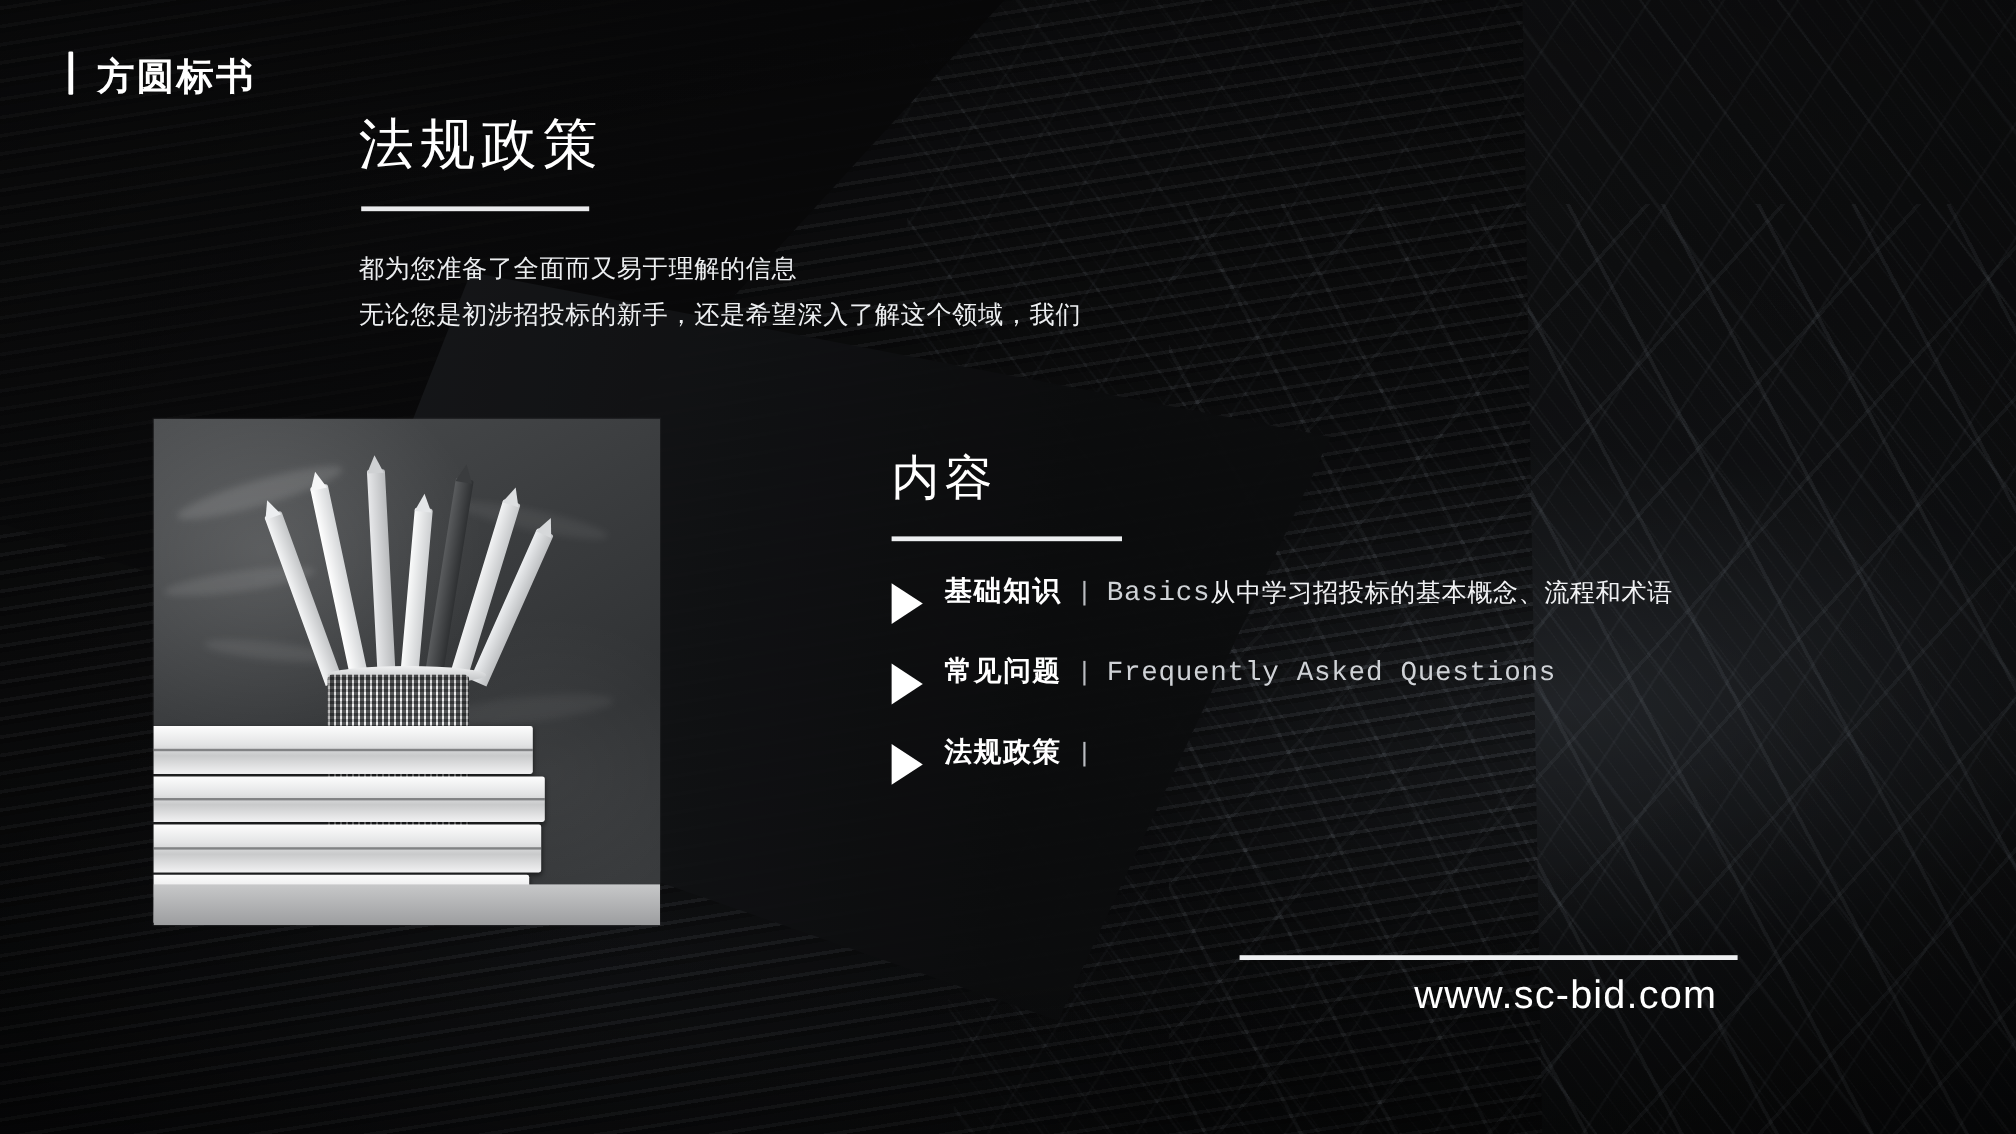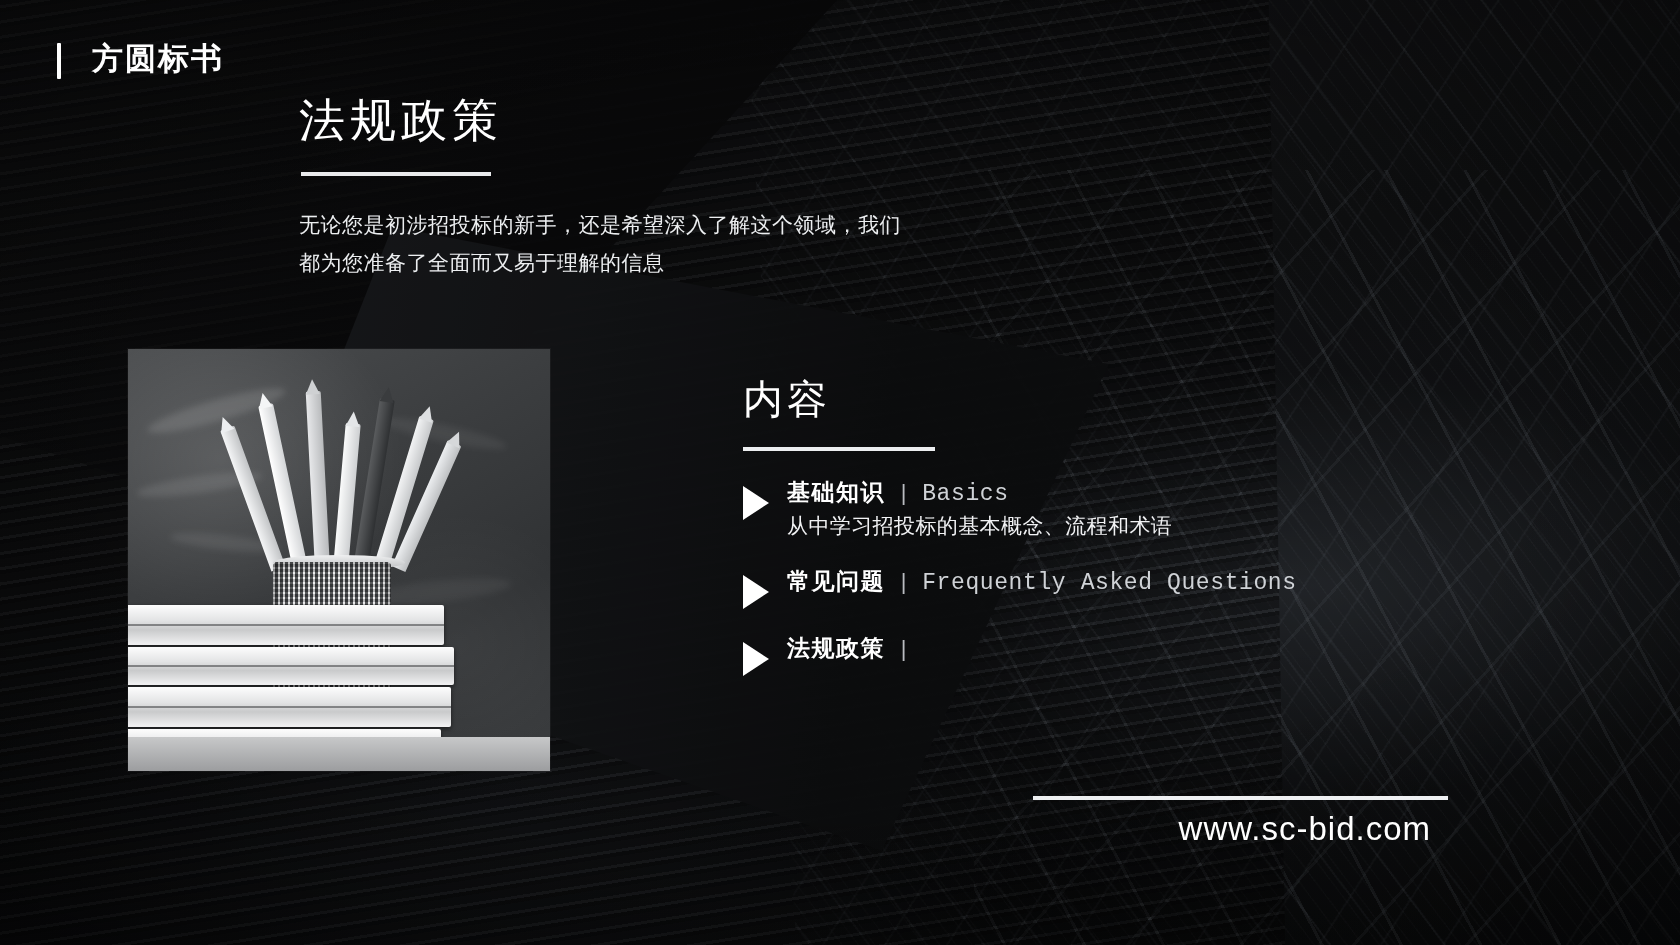--- a/index.html
+++ b/index.html
@@ -57,21 +57,21 @@
     position:absolute; inset:0;
     background:radial-gradient(ellipse 95% 85% at 50% 48%, rgba(0,0,0,0) 42%, rgba(0,0,0,.55) 100%);
   }
   .bg-darken{
     position:absolute; inset:0; background:rgba(6,7,8,.30);
   }
 
   
   .brand{
     position:absolute; left:57px; top:43px;
-    display:flex; align-items:flex-start; gap:31px;
+    display:flex; align-items:flex-end; gap:20px;
     z-index:20;
   }
   .brand-bar{ width:4px; height:36px; background:#fff; border-radius:1px; }
   .brand-name{
     color:#ffffff; font-size:31px; font-weight:700; letter-spacing:2px; line-height:1;
   }
 
   
   .hero{ position:absolute; left:299px; top:92px; z-index:20; }
   .hero-title{
@@ -143,21 +143,21 @@
   .contents{ position:absolute; left:743px; top:381px; z-index:20; width:700px;font-family:Liberation Mono, monospace; }
   .contents-title{ color:#ffffff; font-size:40px; font-weight:400; letter-spacing:4px; line-height:1.1; }
   .contents-rule{ width:192px; height:4px; background:#eceef0; margin:22px 0 28px 0; }
 
   .item{ display:flex; align-items:flex-start; gap:18px; margin-bottom:26px; }
   .item-marker{
     width:0; height:0; flex:0 0 auto; margin-top:7px;
     border-top:17px solid transparent; border-bottom:17px solid transparent;
     border-left:26px solid #ffffff;
   }
-  .item-body{ display:flex; flex-direction:column; }
+  .item-body{ display:flex; flex-direction:row; }
   .item-head{ display:flex; align-items:baseline; gap:12px; line-height:1.35; }
   .item-cn{ color:#ffffff; font-size:23px; font-weight:700; letter-spacing:1.5px; }
   .item-divider{ color:#b9bcc0; font-size:22px; font-weight:300; }
   .item-en{ color:#cfd2d6; font-size:23px; font-weight:300; letter-spacing:.6px; }
   .item-desc{ color:#f1f2f4; font-size:21px; font-weight:400; letter-spacing:.4px; margin-top:4px; line-height:1.35; }
 
   
   .footer-rule{ position:absolute; left:1033px; top:796px; width:415px; height:4px; background:#eef0f2; z-index:20; }
   .footer-url{ position:absolute; left:1016px; top:810px; width:415px; text-align:right;
                color:#ffffff; font-size:33px; font-weight:300; letter-spacing:1px; z-index:20; }
@@ -177,22 +177,22 @@
   <div class="bg-vignette"></div>
 
   <div class="brand">
     <div class="brand-bar"></div>
     <div class="brand-name">方圆标书</div>
   </div>
 
   <div class="hero">
     <div class="hero-title">法规政策</div>
     <div class="hero-rule"></div>
+    <div class="hero-sub">都为您准备了全面而又易于理解的信息</div>
     <div class="hero-sub">无论您是初涉招投标的新手，还是希望深入了解这个领域，我们</div>
-    <div class="hero-sub">都为您准备了全面而又易于理解的信息</div>
   </div>
 
   <div class="photo">
     <div class="photo-board">
       <div class="chalk c1"></div>
       <div class="chalk c2"></div>
       <div class="chalk c3"></div>
       <div class="chalk c4"></div>
       <div class="chalk c5"></div>
     </div>

